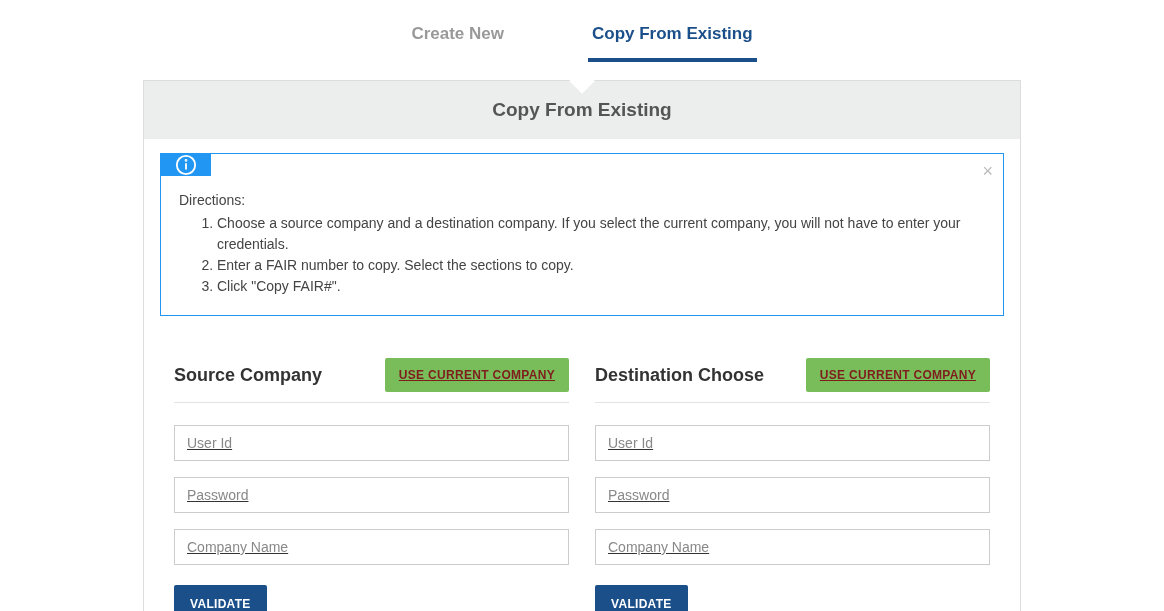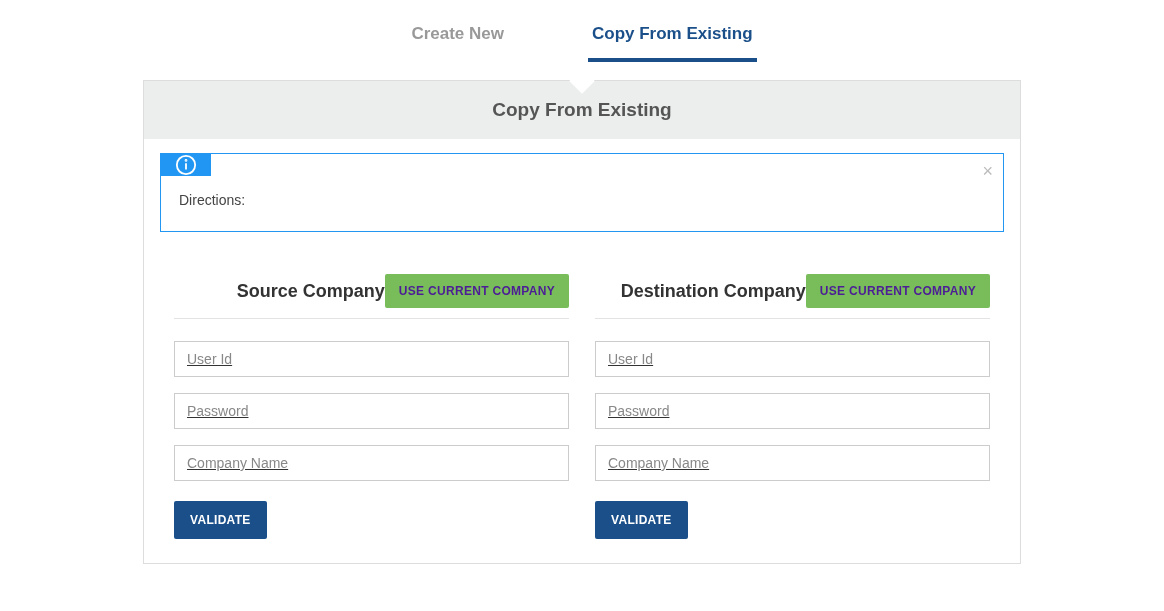--- a/index.html
+++ b/index.html
@@ -110,21 +110,21 @@
     display: flex;
     gap: 26px;
     padding: 0 14px;
   }
   .col {
     flex: 1;
   }
   .col-header {
     display: flex;
     align-items: center;
-    justify-content: flex-end;
+    justify-content: space-between;
     border-bottom: 1px solid #e3e3e3;
     padding-bottom: 10px;
     margin-bottom: 22px;
   }
   .col-title {
     font-size: 18px;
     font-weight: 700;
     color: #333;
   }
   .btn {
@@ -132,21 +132,22 @@
     cursor: pointer;
     font-weight: 700;
     font-size: 12px;
     letter-spacing: 0.3px;
     padding: 10px 14px;
     border-radius: 2px;
     text-transform: uppercase;
   }
   .btn-green {
     background: #79bd5b;
-    color: #4c1d95;
+    color: #7f1d1d;
+    text-decoration: underline;
   }
   .btn-blue {
     background: #1a4f8a;
     color: #fff;
     padding: 12px 16px;
   }
   .input {
     width: 100%;
     border: 1px solid #ccc;
     padding: 9px 12px;
@@ -182,20 +183,25 @@
       <div class="alert">
         <div class="alert-icon-col">
           <svg viewBox="0 0 24 24" stroke-width="2">
             <circle cx="12" cy="12" r="10"></circle>
             <line x1="12" y1="10" x2="12" y2="17"></line>
             <circle cx="12" cy="7" r="0.5" fill="#fff" stroke="#fff"></circle>
           </svg>
         </div>
         <div class="alert-content">
           <div class="title">Directions:</div>
+          <ol>
+            <li>Choose a source company and a destination company. If you select the current company, you will not have to enter your credentials.</li>
+            <li>Enter a FAIR number to copy. Select the sections to copy.</li>
+            <li>Click "Copy FAIR#".</li>
+          </ol>
         </div>
         <button class="alert-close">×</button>
       </div>
 
       <div class="columns">
 
         <div class="col">
           <div class="col-header">
             <span class="col-title">Source Company</span>
             <button class="btn btn-green">Use Current Company</button>
@@ -203,21 +209,21 @@
           <input class="input" type="text" placeholder="User Id" style="">
           <input class="input" type="password" placeholder="Password" style="">
           <input class="input" type="text" placeholder="Company Name" style="">
           <div class="validate-row">
             <button class="btn btn-blue">Validate</button>
           </div>
         </div>
 
         <div class="col">
           <div class="col-header">
-            <span class="col-title">Destination Company</span>
+            <span class="col-title">Destination Choose</span>
             <button class="btn btn-green">Use Current Company</button>
           </div>
           <input class="input" type="text" placeholder="User Id" style="">
           <input class="input" type="password" placeholder="Password" style="">
           <input class="input" type="text" placeholder="Company Name" style="">
           <div class="validate-row">
             <button class="btn btn-blue">Validate</button>
           </div>
         </div>
       </div>

